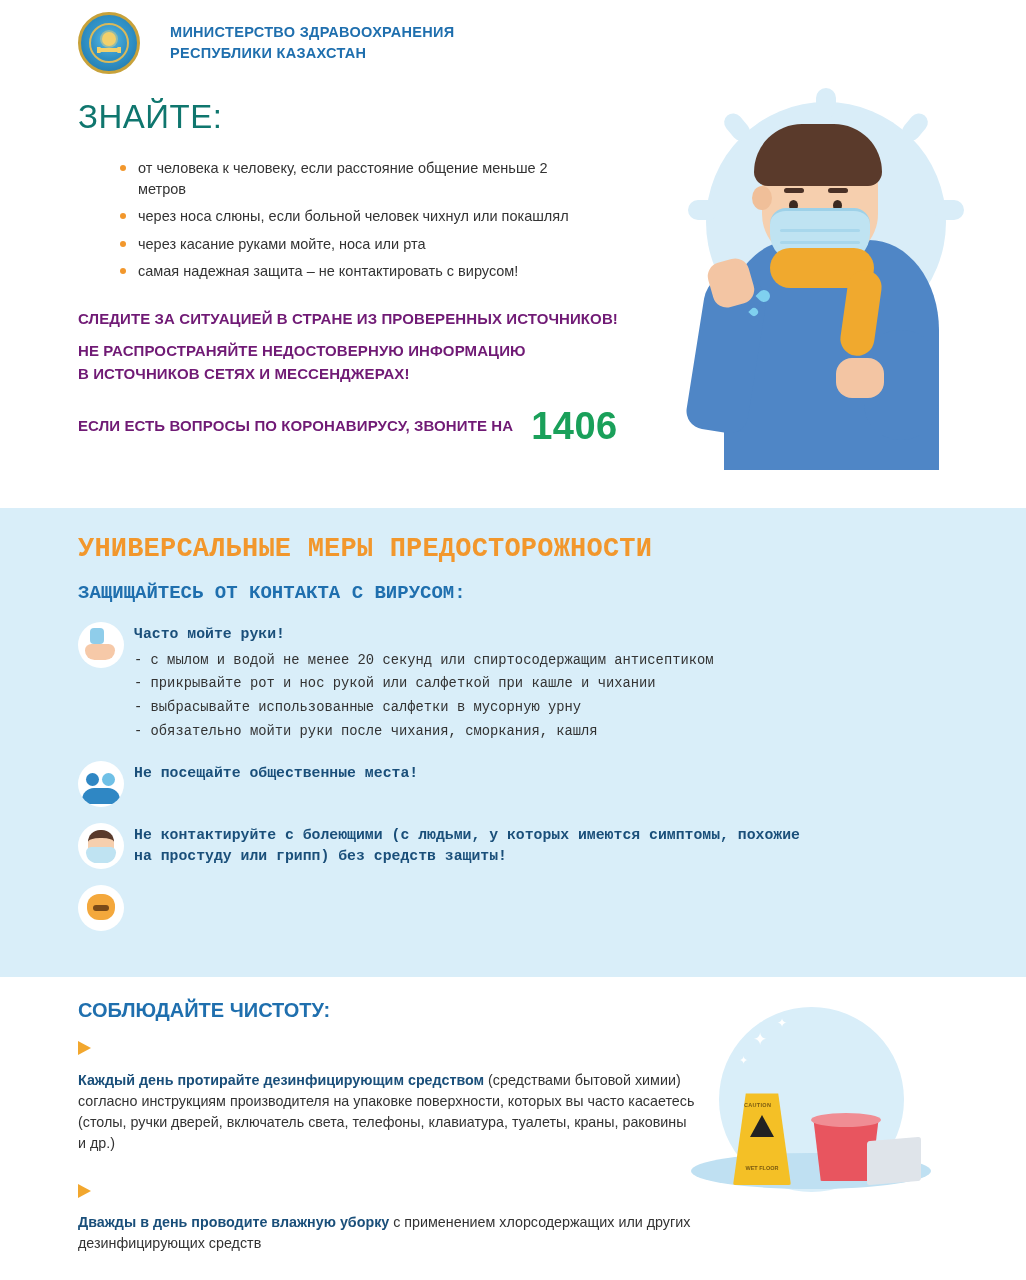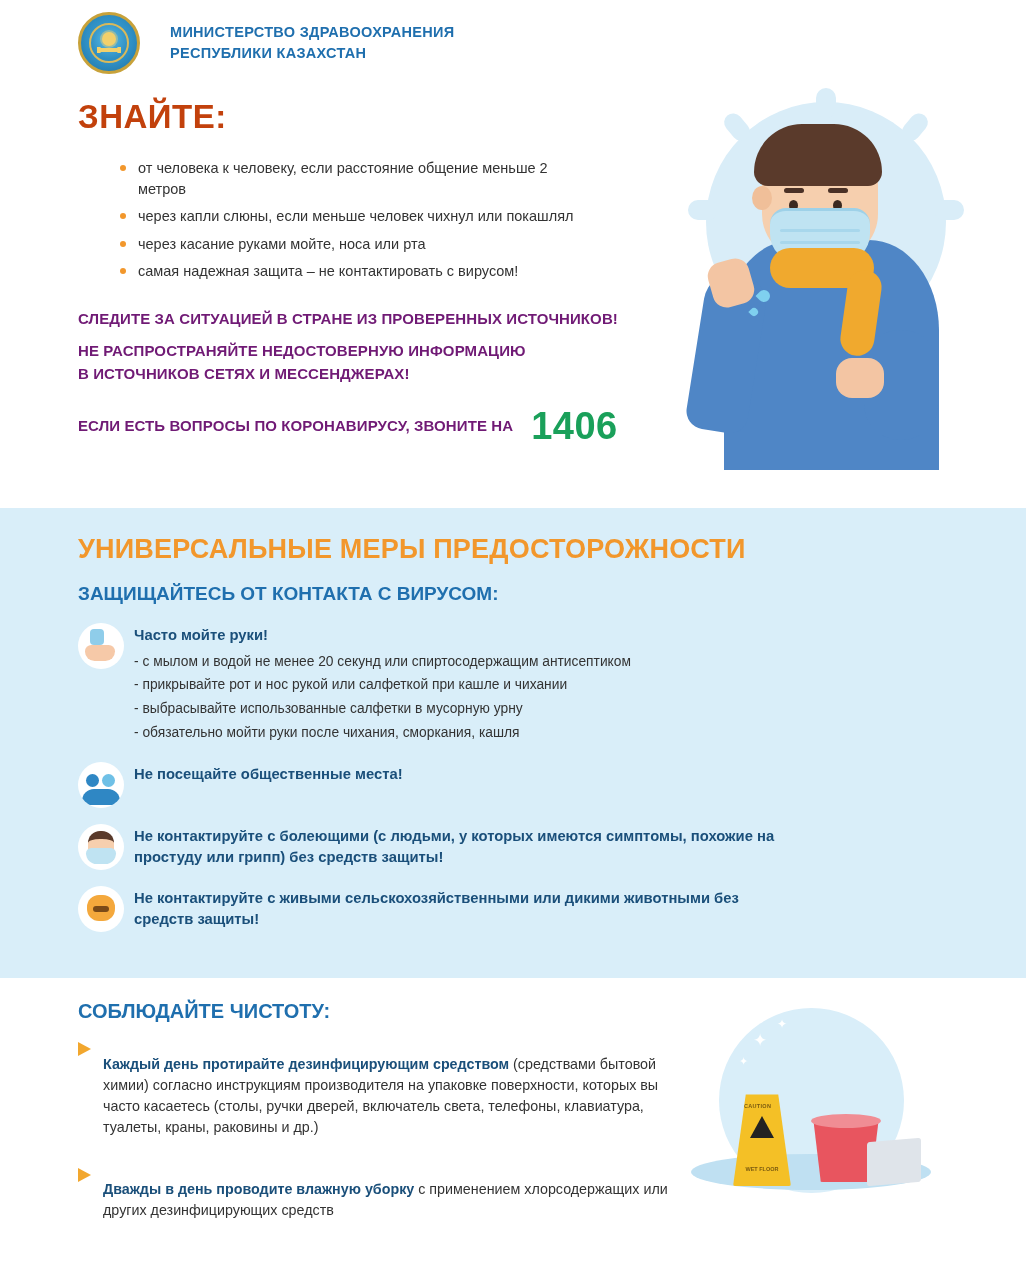--- a/index.html
+++ b/index.html
@@ -67,22 +67,22 @@
   }
 
   
   .know-wrap {
     position: relative;
     padding: 18px 0 0 0;
     height: 420px;
   }
   .know-title {
     font-size: 33px;
-    font-weight: bold;
-    color: #c2410c;
+    font-weight: normal;
+    color: #0f766e;
     letter-spacing: .5px;
     margin: 0 0 22px 78px;
   }
   .know-sub {
     font-size: 14.5px;
     font-weight: bold;
     color: #1f6fae;
     margin: 0 0 12px 78px;
     letter-spacing: .2px;
   }
@@ -268,20 +268,21 @@
     background: #7fd0ef;
     border-radius: 50% 50% 50% 0;
     transform: rotate(45deg);
   }
 
   
   .measures {
     background: #d9eef9;
     padding: 26px 20px 30px 78px;
     margin-top: 8px;
+    font-family: Liberation Mono, monospace;
   }
   .measures-title {
     font-size: 27px;
     font-weight: bold;
     color: #f2972c;
     letter-spacing: .2px;
     margin: 0 0 18px 0;
   }
   .measures-sub {
     font-size: 19px;
@@ -395,23 +396,24 @@
     height: 255px;
   }
   .clean-title {
     font-size: 20px;
     font-weight: bold;
     color: #1f6fae;
     margin: 0 0 16px 0;
   }
   .c-item {
     display: flex;
-    gap: 12px;
+    gap: 0;
     margin-bottom: 12px;
     max-width: 620px;
+    flex-direction: column;
   }
   .c-arrow {
     flex: 0 0 auto;
     margin-top: 3px;
     width: 0; height: 0;
     border-left: 13px solid #f2a72e;
     border-top: 7px solid transparent;
     border-bottom: 7px solid transparent;
   }
   .c-text {
@@ -518,21 +520,21 @@
     <div class="ministry">РЕСПУБЛИКИ КАЗАХСТАН</div>
   </div>
 </div>
 
 <div class="know-wrap">
 
   <h1 class="know-title">ЗНАЙТЕ:</h1>
 
   <ul class="know-list">
     <li>от человека к человеку, если расстояние общение меньше 2 метров</li>
-    <li>через капли слюны, если меньше человек чихнул или покашлял</li>
+    <li>через носа слюны, если больной человек чихнул или покашлял</li>
     <li>через касание руками мойте, носа или рта</li>
     <li>самая надежная защита – не контактировать с вирусом!</li>
   </ul>
 
   <div class="watch-block">
     <div class="watch-line">СЛЕДИТЕ ЗА СИТУАЦИЕЙ В СТРАНЕ ИЗ ПРОВЕРЕННЫХ ИСТОЧНИКОВ!</div>
     <div class="watch-line" style="margin-top:10px">НЕ РАСПРОСТРАНЯЙТЕ НЕДОСТОВЕРНУЮ ИНФОРМАЦИЮ</div>
     <div class="watch-line">В ИСТОЧНИКОВ СЕТЯХ И МЕССЕНДЖЕРАХ!</div>
     <div class="phone-row" style="margin-top:22px">
       <div class="watch-line">ЕСЛИ ЕСТЬ ВОПРОСЫ ПО КОРОНАВИРУСУ, ЗВОНИТЕ НА</div>
@@ -596,23 +598,20 @@
 
   <div class="m-item">
     <div class="m-icon ic-sick"></div>
     <div class="m-body">
       <p class="m-head plain" style="max-width:690px">Не контактируйте с болеющими (с людьми, у которых имеются симптомы, похожие на простуду или грипп) без средств защиты!</p>
     </div>
   </div>
 
   <div class="m-item">
     <div class="m-icon ic-cat"></div>
-    <div class="m-body">
-      <p class="m-head plain" style="max-width:640px">Не контактируйте с живыми сельскохозяйственными или дикими животными без средств защиты!</p>
-    </div>
   </div>
 
 </div>
 
 <div class="clean">
   <h2 class="clean-title">СОБЛЮДАЙТЕ ЧИСТОТУ:</h2>
 
   <div class="c-item">
     <span class="c-arrow"></span>
     <p class="c-text">

